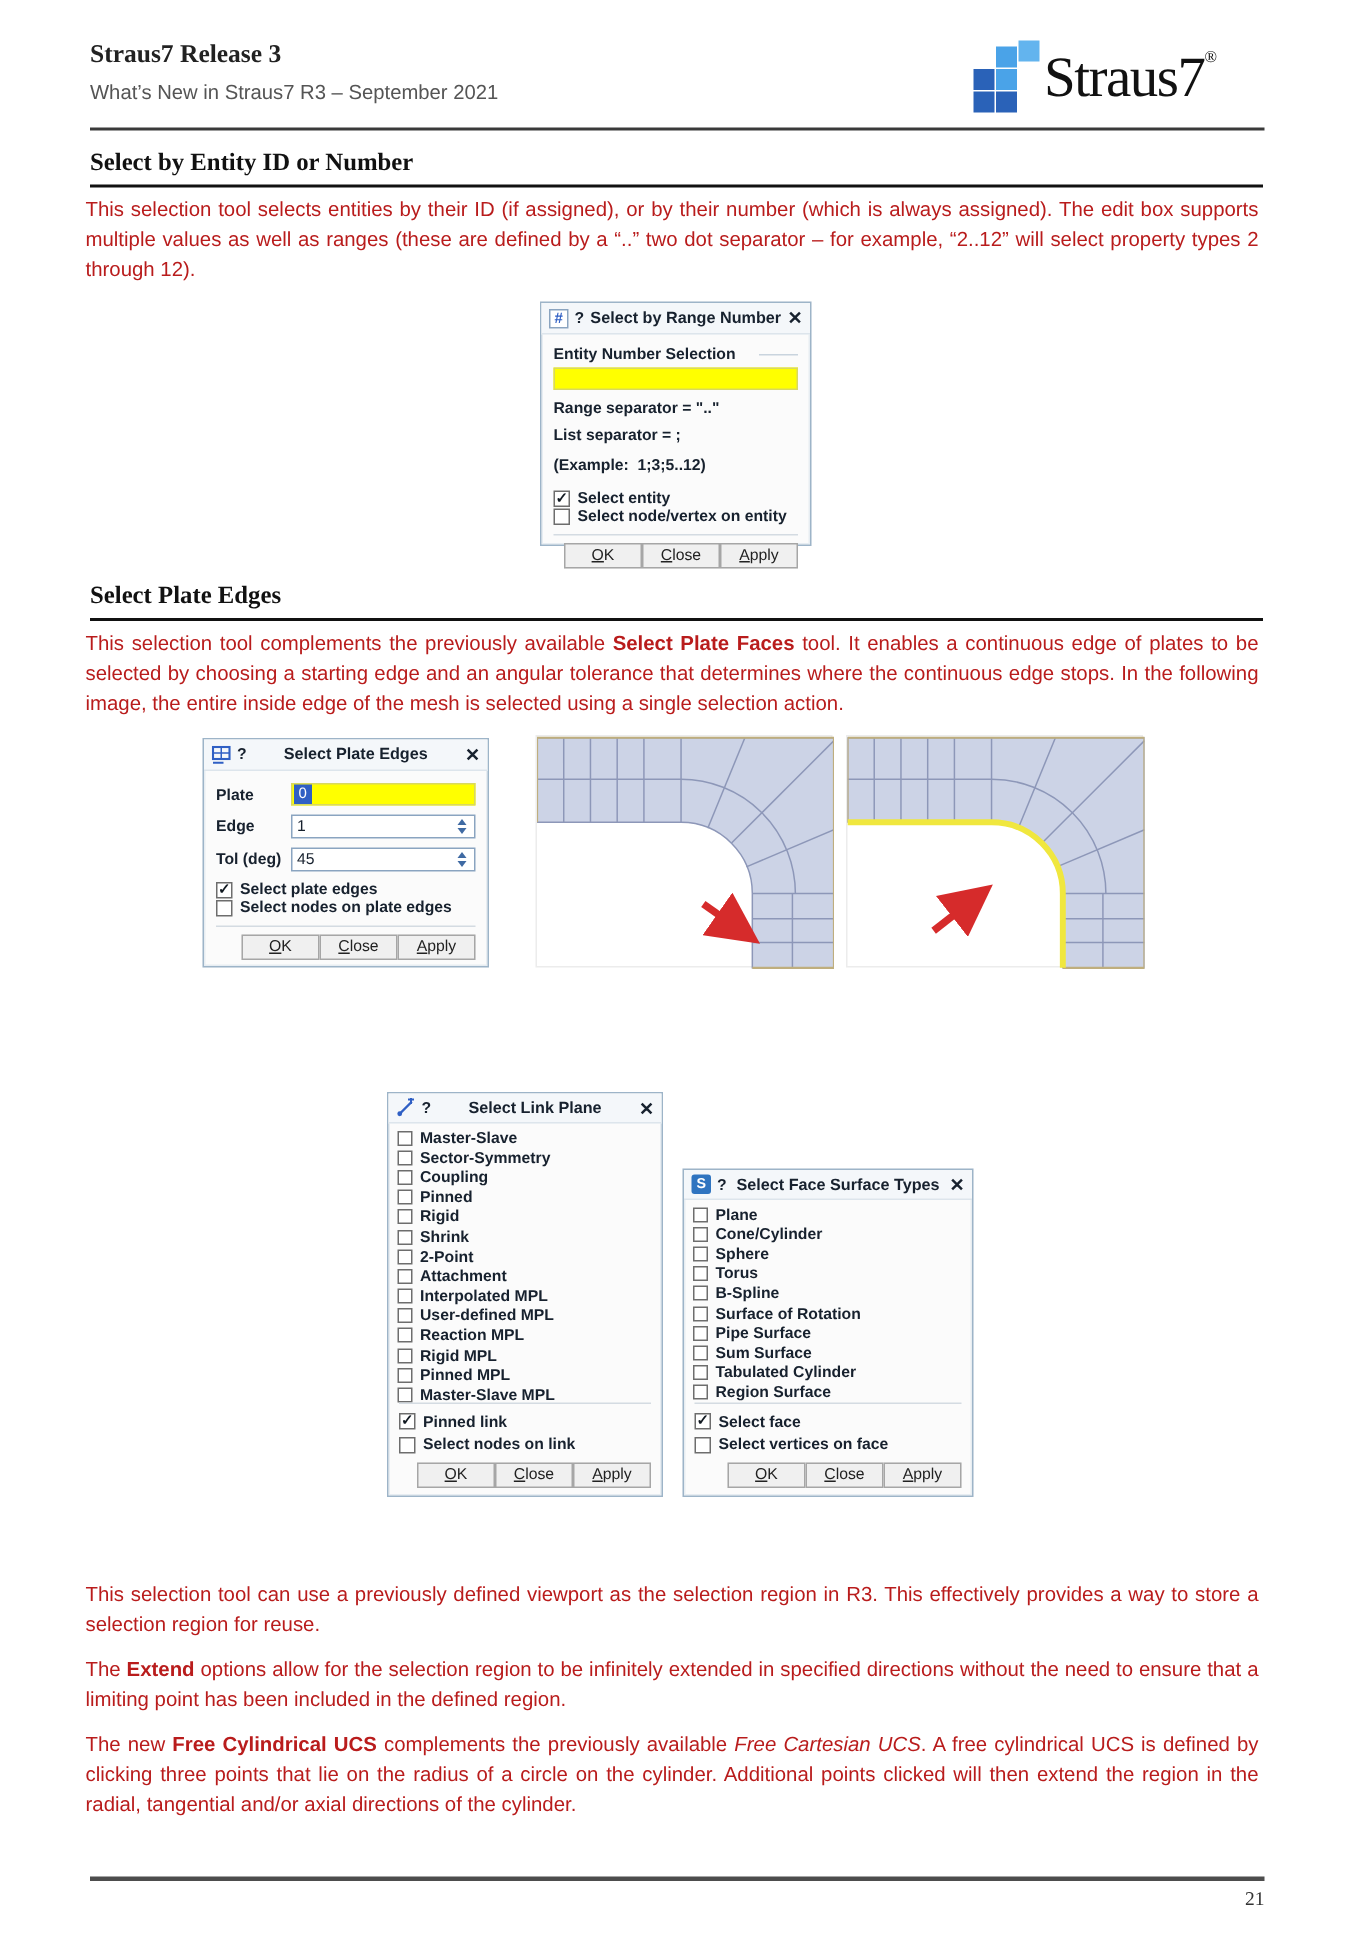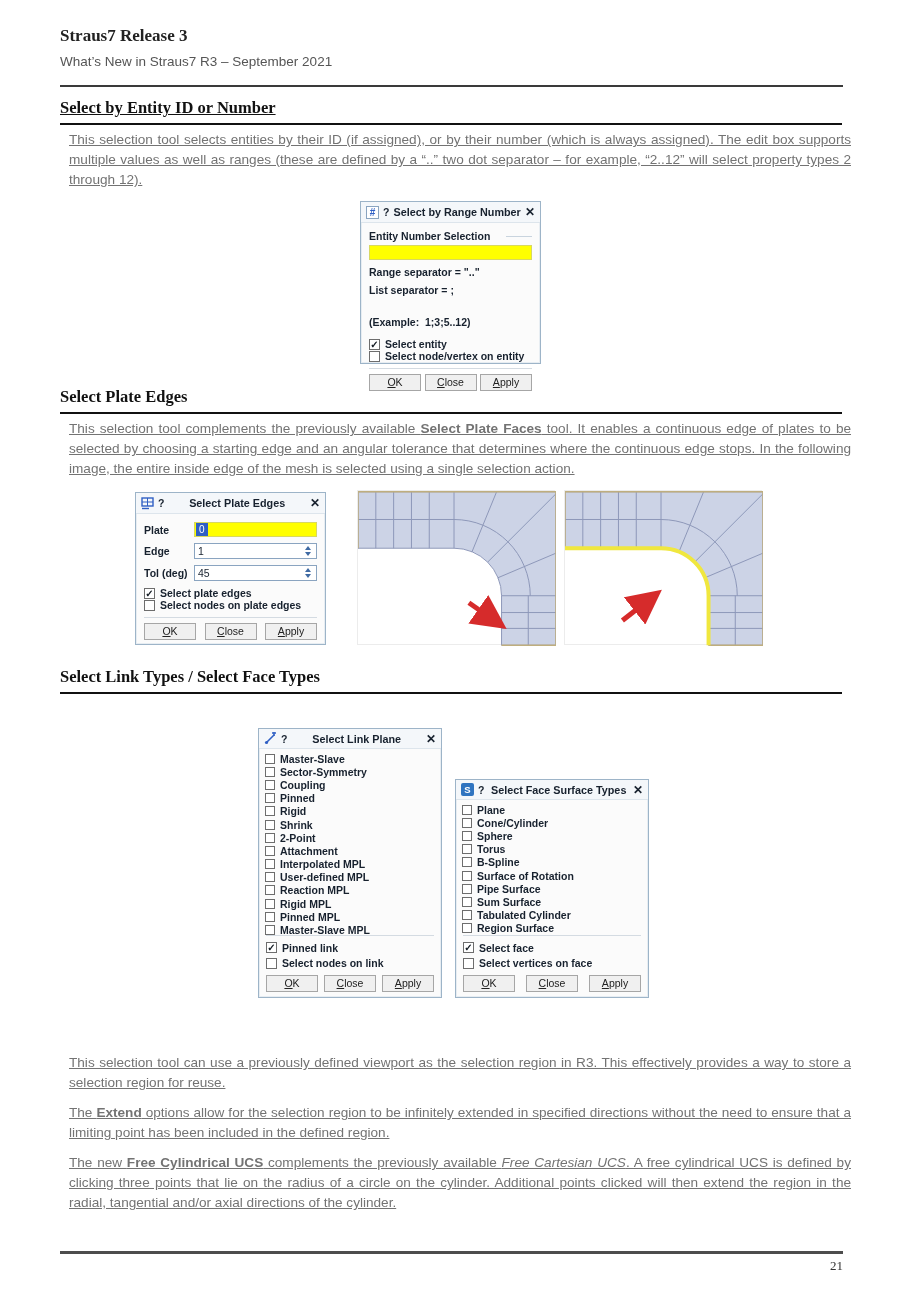--- a/index.html
+++ b/index.html
@@ -11,40 +11,40 @@
   .hdr-sub   { position:absolute; left:60px; top:54px; font-size:13.5px; color:#555; }
   .logo { position:absolute; left:648px; top:26px; width:210px; height:52px; display:flex; align-items:center; }
   .logo-squares { position:relative; width:48px; height:50px; flex:0 0 auto; }
   .logo-squares div { position:absolute; width:14px; height:14px; }
   .logo-text { font-family:"Liberation Serif", serif; font-size:38px; color:#111; letter-spacing:-1px; line-height:1; }
   .logo-reg { font-size:11px; vertical-align:top; color:#111; }
   .hdr-rule { position:absolute; left:60px; top:85px; width:783px; height:2px; background:#3a3a3a; }
 
   
   .sec-head { position:absolute; left:60px; width:782px; font-family:"Liberation Serif", serif; font-weight:bold; font-size:16.5px; color:#111; padding-bottom:5px; border-bottom:2px solid #111; }
-  .para { position:absolute; left:69px; width:782px; font-size:13.6px; line-height:20px; color:#737373; text-align:justify;text-decoration:underline; }
+  .para { position:absolute; left:57px; width:782px; font-size:13.6px; line-height:20px; color:#b91c1c; text-align:justify; }
 
   
   .dlg { position:absolute; background:#fbfbfb; border:1px solid #9db4c8; box-shadow:0 0 0 1px #e7edf2 inset; font-size:10.5px; color:#17212e; }
   .dlg-title { height:21px; display:flex; align-items:center; gap:4px; padding:0 5px; border-bottom:1px solid #dde5ec; background:#f4f7fa; }
   .dlg-title .ttl { flex:1; text-align:center; font-weight:bold; font-size:10.8px; color:#17212e; }
   .dlg-help { font-weight:bold; color:#17212e; cursor:default; }
   .dlg-close { font-weight:bold; color:#17212e; font-size:12px; cursor:default; }
   .ico-box { width:13px; height:13px; border:1px solid #8aa4c0; background:#fff; color:#2f5fc4; font-weight:bold; font-size:10px; text-align:center; line-height:12px; }
   .ico-s { width:13px; height:13px; background:#2f74c0; color:#fff; font-weight:bold; font-size:9.5px; text-align:center; line-height:13px; border-radius:2px; }
   .dlg-body { padding:5px 8px; }
   .grp { display:flex; align-items:center; gap:16px; font-weight:bold; color:#17212e; margin:2px 0 3px 0;text-align:center; }
   .grp .gline { flex:1; height:1px; background:#c9d4de; }
   .inp-yellow { height:15px; background:#ffff00; border:1px solid #d8d860; width:100%; display:flex; align-items:center; padding:0 1px; }
   .sel-block { background:#2f5fc4; color:#fff; font-size:10px; padding:0 3px; line-height:13px; }
   .info-line { margin-top:6px; font-weight:bold; white-space:pre; }
   .cbrow { display:flex; align-items:center; gap:5px; font-weight:bold; }
   .cb { width:11px; height:11px; border:1px solid #6d6d6d; background:#fff; flex:0 0 auto; font-size:10px; line-height:9px; text-align:center; color:#101820; }
   .dlg-sep { height:1px; background:#d4dbe2; margin:6px 0 5px 0; }
-  .btnrow { display:flex; justify-content:space-between; }
+  .btnrow { display:flex; justify-content:flex-end; }
   .btn { width:52px; height:17px; background:#f0f0f0; border:1px solid #a6a6a6; font-size:10.5px; font-family:"Liberation Sans", sans-serif; color:#222; text-align:center; line-height:15px; }
   .fieldrow { display:flex; align-items:center; margin-bottom:6px; }
   .fieldrow .flabel { width:50px; font-weight:bold; }
   .inp-white { flex:1; height:16px; background:#fff; border:1px solid #8aa4c0; display:flex; align-items:center; padding:0 3px; }
   .inp-white .val { flex:1; }
   .spin { display:flex; flex-direction:column; align-items:center; justify-content:center; gap:2px; width:10px; }
   .spin .up { width:0; height:0; border-left:3px solid transparent; border-right:3px solid transparent; border-bottom:4px solid #3f6aa3; }
   .spin .dn { width:0; height:0; border-left:3px solid transparent; border-right:3px solid transparent; border-top:4px solid #3f6aa3; }
   .list { padding:3px 6px 0 6px; }
   .list .cbrow { height:13.2px; }
@@ -59,43 +59,54 @@
   .ftr-rule { position:absolute; left:60px; top:1251px; width:783px; height:3px; background:#4d4d4d; }
   .ftr-page { position:absolute; left:60px; top:1258px; width:783px; text-align:right; font-family:"Liberation Serif", serif; font-size:13px; color:#333; }
 </style>
 </head>
 <body>
 
 <div class="page">
 
   <div class="hdr-title">Straus7 Release 3</div>
   <div class="hdr-sub">What’s New in Straus7 R3 – September 2021</div>
+  <div class="logo">
+    <div class="logo-squares" id="logo-squares">
+        <div style="left: 16px; top: 4px; background: rgb(74, 163, 232);"></div>
+        <div style="left: 31px; top: 0px; background: rgb(99, 180, 238);"></div>
+        <div style="left: 1px; top: 19px; background: rgb(42, 98, 184);"></div>
+        <div style="left: 16px; top: 19px; background: rgb(74, 163, 232);"></div>
+        <div style="left: 1px; top: 34px; background: rgb(42, 98, 184);"></div>
+        <div style="left: 16px; top: 34px; background: rgb(42, 98, 184);"></div>
+      </div>
+    <div class="logo-text"><span>Straus7</span><span class="logo-reg">®</span></div>
+  </div>
   <div class="hdr-rule"></div>
 
-  <div class="sec-head" style="top:98px;text-decoration:underline;">Select by Entity ID or Number</div>
+  <div class="sec-head" style="top:98px;">Select by Entity ID or Number</div>
   <div class="para" style="top:130px;"><span>This selection tool selects entities by their ID (if assigned), or by their number (which is always assigned).  The edit box supports multiple values as well as ranges (these are defined by a “..” two dot separator – for example, “2..12” will select property types 2 through 12).</span></div>
 
   <div class="dlg" style="left:360px; top:201px; width:181px; height:163px;">
     <div class="dlg-title">
       <span class="ico-box">#</span>
       <span class="dlg-help">?</span>
       <span class="ttl">Select by Range Number</span>
       <span class="dlg-close">✕</span>
     </div>
     <div class="dlg-body">
       <div class="grp">
           <span>Entity Number Selection</span>
           <span class="gline"></span>
         </div>
       <div class="inp-yellow">
           <span></span>
         </div>
       <div class="info-line">Range separator = ".."</div>
       <div class="info-line">List separator = ;</div>
-      <div class="info-line" style="margin-top:20px;">(Example:  1;3;5..12)</div>
+      <div class="info-line" style="margin-top:8px;">(Example:  1;3;5..12)</div>
       <div style="margin-top:10px;">
           <div class="cbrow">
             <span class="cb">✓</span>
             <span>Select entity</span>
           </div>
           <div class="cbrow">
             <span class="cb"></span>
             <span>Select node/vertex on entity</span>
           </div>
         </div>
@@ -223,21 +234,20 @@
           <line x1="145" y1="122" x2="200" y2="122"></line>
           <line x1="145" y1="138" x2="200" y2="138"></line>
         <line x1="172" y1="105" x2="172" y2="155"></line>
       </g>
       <path d="M0,0 H200 V155 H145 M0,0 V57" fill="none" stroke="#bfae7e" stroke-width="1.5"></path>
       <path d="M0,57 H97 A48,48 0 0,1 145,105 V155" fill="none" stroke-width="4" stroke="#f0e73e"></path>
       <line x1="58" y1="130" x2="90" y2="105" stroke="#d62b2b" stroke-width="5" marker-end="url(#arrR)"></line>
     </svg>
   </div>
 
-  <div class="sec-head" style="top:667px;">Select Link Types / Select Face Types</div>
 
   <div class="dlg" style="left:258px; top:728px; width:184px; height:270px;">
     <div class="dlg-title" style="height:20px;">
       <span style="display:inline-flex;">
         <svg width="13" height="13" viewBox="0 0 13 13">
             <line x1="2.5" y1="10.5" x2="10.5" y2="2.5" stroke="#2f5fc4" stroke-width="1.6"></line>
             <circle cx="2.5" cy="10.5" r="1.6" fill="#2f5fc4"></circle>
             <path d="M8,1 L12,1 M10,0 L10,4" stroke="#2f5fc4" stroke-width="1.3"></path>
           </svg>
       </span>

